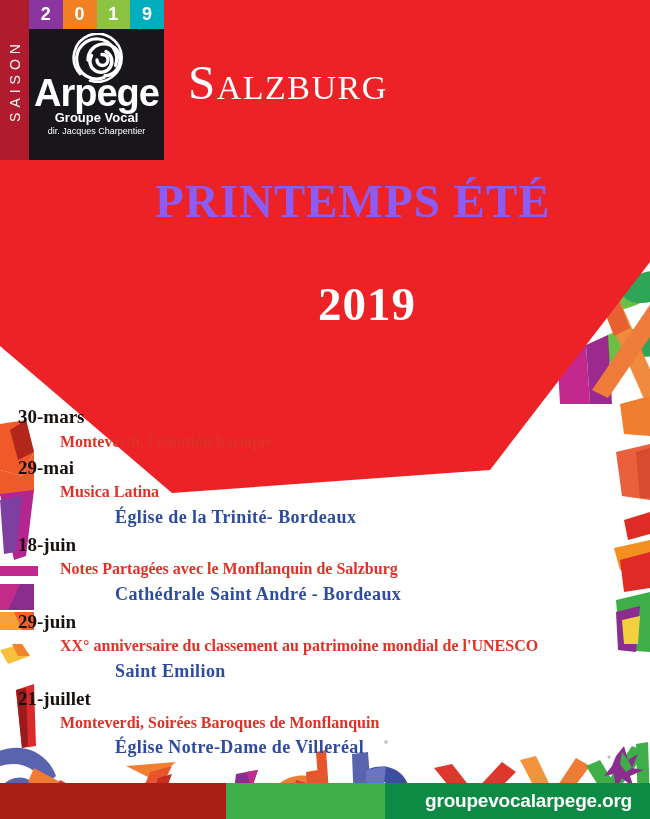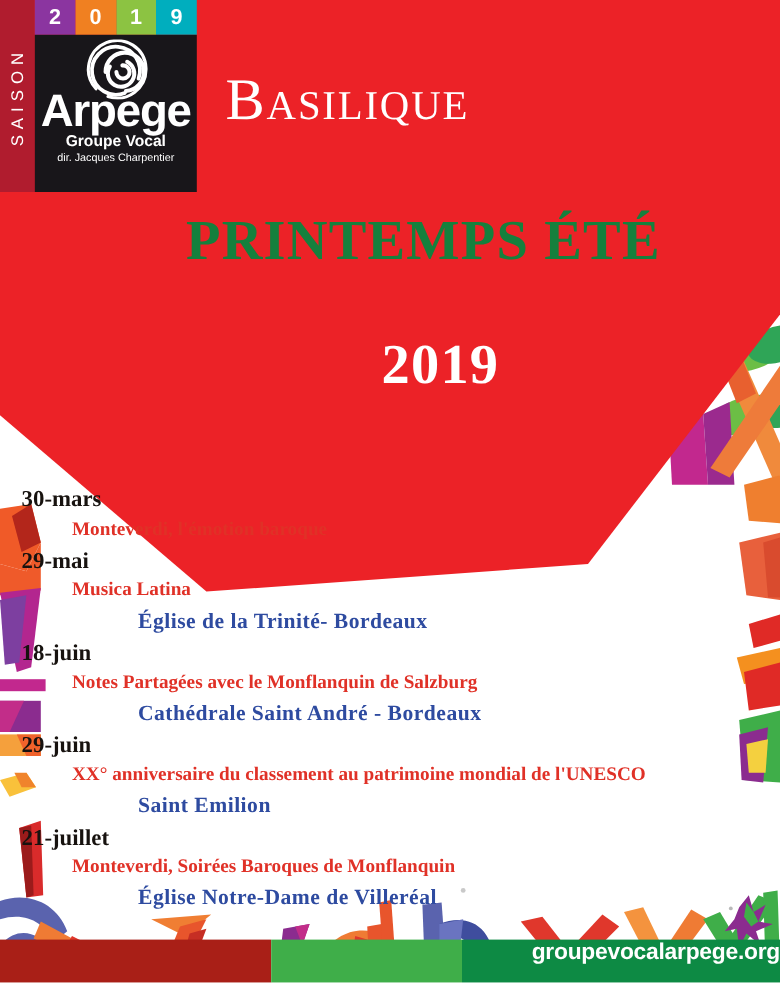--- a/index.html
+++ b/index.html
@@ -32,21 +32,21 @@
     font-family:"Liberation Serif", serif;
     font-size:49px;
     font-weight:400;
     font-variant:small-caps;
     letter-spacing:1.5px;
     line-height:1;
     white-space:nowrap;
   }
   #title-season{
     position:absolute; left:155px; top:178px;
-    color:#15803d;
+    color:#8b5cf6;
     font-family:"Liberation Serif", serif;
     font-size:47px;
     font-weight:700;
     letter-spacing:1px;
     line-height:1;
     white-space:nowrap;
   }
   #title-year{
     position:absolute; left:318px; top:281px;
     color:#ffffff;
@@ -159,21 +159,22 @@
 
   
   #footer{
     position:absolute; left:0; bottom:0; width:650px; height:36px; z-index:9;
     display:flex;
   }
   #footer-red{ width:226px; background:#A91F17; }
   #footer-green-light{ width:159px; background:#3FAE49; }
   #footer-green-dark{
     flex:1 1 auto; background:#0D8A44;
-    display:flex; justify-content:flex-end;
+    display:flex; align-items:center; justify-content:flex-end;
+    padding-right:18px;
     box-sizing:border-box;
   }
   #footer-url{
     color:#ffffff;
     font-family:"Liberation Sans", sans-serif;
     font-size:19px;
     font-weight:700;
     letter-spacing:-0.2px;
   }
 </style>
@@ -233,21 +234,21 @@
       <path d="M616 612 L640 606 L636 652 L618 650 Z" fill="#8B2C8F"></path>
       <path d="M622 620 L640 616 L638 644 L624 644 Z" fill="#F4D03F"></path>
     </g>
   </svg>
 
   <svg id="red-banner" viewBox="0 0 650 500" preserveAspectRatio="none" xmlns="http://www.w3.org/2000/svg">
     <polygon points="0,0 650,0 650,262 490,470 172,493 0,346" fill="#EC2227"></polygon>
   </svg>
 
   <div id="header-text">
-    <div id="title-programme">Basilique</div>
+    <div id="title-programme">Salzburg</div>
     <div id="title-season">PRINTEMPS ÉTÉ</div>
     <div id="title-year">2019</div>
   </div>
 
   <div id="logo-block">
 
     <div id="saison-strip">
       <div id="saison-text">SAISON</div>
     </div>
 

